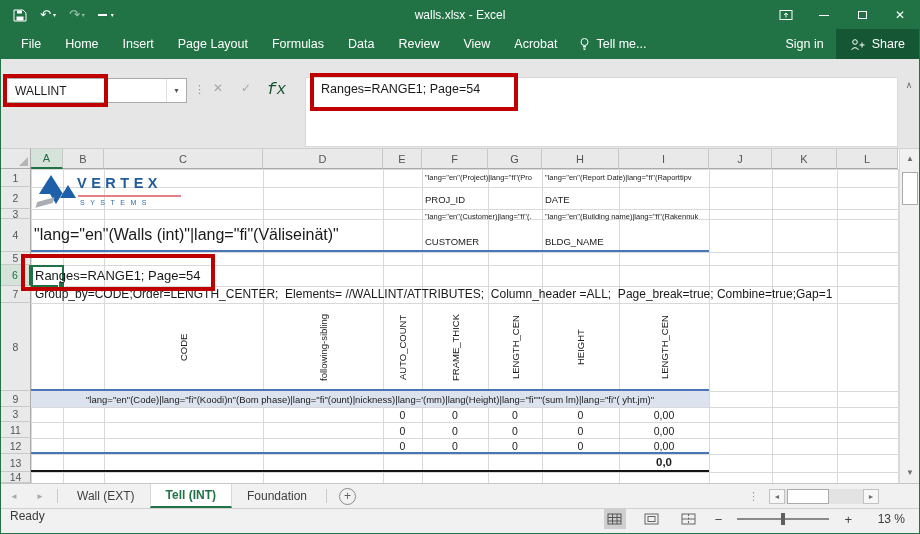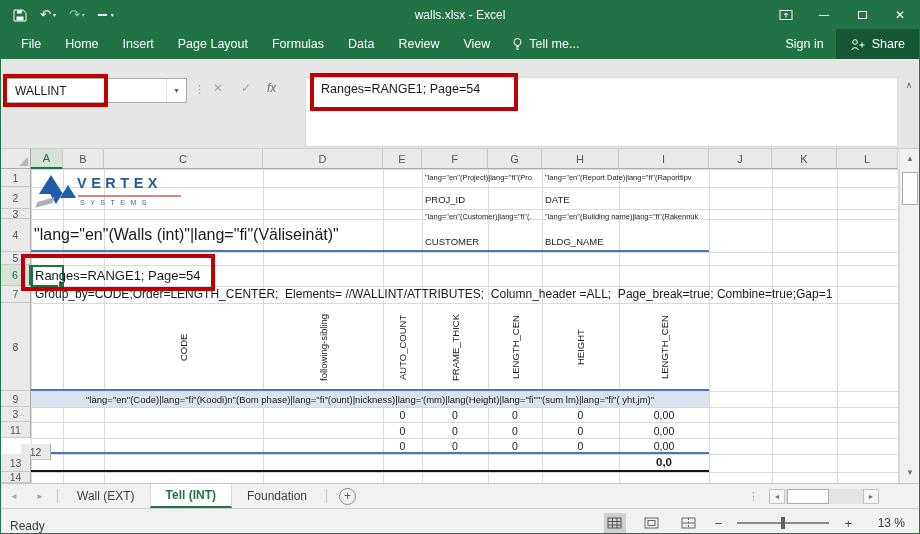--- a/index.html
+++ b/index.html
@@ -27,21 +27,21 @@
   .signin { margin-left:auto; padding:0 12px; }
   .sharebtn { height:30px; background:#155734; display:flex; align-items:center; gap:6px; padding:0 14px; }
 
   
   .formulaarea { position:absolute; left:0; top:58px; right:0; height:90px; background:#E6E6E6; border-bottom:1px solid #CFCFCF; }
   .namebox { position:absolute; left:4px; top:19px; width:182px; height:25px; background:#fff; border:1px solid #ABABAB; display:flex; align-items:center; }
   .nbtext { font-size:12px; color:#1A1A1A; margin-left:9px; flex:1; }
   .nbcaret { width:20px; text-align:center; color:#555; font-size:8px; border-left:1px solid #E0E0E0; line-height:23px; }
   .fdots { position:absolute; left:193px; top:24px; color:#999; font-size:11px; }
   .fbtn { position:absolute; top:22px; font-size:12px; color:#A6A6A6; }
-  .fxbtn { position:absolute; left:266px; top:22px; font-size:12px; color:#737373; font-family:Liberation Sans, sans-serif; font-style:italic; }
+  .fxbtn { position:absolute; left:266px; top:22px; font-size:16px; color:#14532d; font-family:Liberation Mono, monospace; font-style:italic; }
   .fpanel { position:absolute; left:304px; top:18px; width:593px; height:70px; background:#fff; border:1px solid #DADADA; }
   .ftext { position:absolute; left:15px; top:4px; font-size:12.5px; color:#1A1A1A; white-space:pre; }
   .fcollapse { position:absolute; left:899px; top:21px; width:18px; text-align:center; color:#666; font-size:9px; }
   .redbox { position:absolute; border:4px solid #C00000; z-index:60; pointer-events:none; }
 
   
   #grid { position:absolute; left:0; top:148px; width:898px; height:334px; background:#fff; overflow:hidden; font-size:10px; }
   .vline { position:absolute; width:1px; background:#D9D9D9; }
   .hline { position:absolute; height:1px; background:#D9D9D9; }
   .vdash { position:absolute; width:1px; background:repeating-linear-gradient(to bottom,#909090 0 2px,transparent 2px 4px); }
@@ -85,21 +85,21 @@
   .stab.active { background:#fff; color:#217346; font-weight:bold; border-left:1px solid #D8D8D8; border-right:1px solid #D8D8D8; border-bottom:2px solid #217346; }
   .addsheet { width:17px; height:17px; border:1px solid #8A8A8A; border-radius:50%; color:#5F5F5F; font-size:12px; line-height:15px; text-align:center; align-self:center; margin-left:8px; }
   .sheetspacer { flex:1; }
   .dots2 { align-self:center; color:#999; font-size:11px; margin-right:10px; }
   .hscroll { align-self:center; display:flex; align-items:center; margin-right:40px; }
   .harrow { width:16px; height:15px; border:1px solid #C2C2C2; background:#F7F7F7; color:#707070; font-size:7px; text-align:center; line-height:14px; }
   .htrack { width:78px; height:15px; background:#E3E3E3; position:relative; }
   .hthumb { position:absolute; left:2px; top:0; width:42px; height:15px; background:#fff; border:1px solid #ABABAB; }
 
   
-  .statusbar { position:absolute; left:0; top:507px; right:0; bottom:0; background:#F1F1F1; border-top:1px solid #D0D0D0; display:flex; align-items:flex-end; font-size:12px; color:#3A3A3A; }
+  .statusbar { position:absolute; left:0; top:507px; right:0; bottom:0; background:#F1F1F1; border-top:1px solid #D0D0D0; display:flex; align-items:flex-start; font-size:12px; color:#3A3A3A; }
   .ready { margin-left:9px; }
   .statusright { position:absolute; right:14px; display:flex; align-items:center; gap:15px; }
   .viewico { display:flex; align-items:center; justify-content:center; width:22px; height:20px; }
   .viewico.activev { background:#CFCFCF; }
   .zoomtrack { width:92px; height:2px; background:#8A8A8A; position:relative; }
   .zoomthumb { position:absolute; left:44px; top:-5px; width:4px; height:12px; background:#5F5F5F; }
   .zoomsign { font-size:13px; color:#444; }
   .zoomlabel { min-width:38px; text-align:right; }
 </style>
 </head>
@@ -151,20 +151,21 @@
 
   <div class="ribbontabs">
     <div class="rtab first">File</div>
     <div class="rtab">Home</div>
     <div class="rtab">Insert</div>
     <div class="rtab">Page Layout</div>
     <div class="rtab">Formulas</div>
     <div class="rtab">Data</div>
     <div class="rtab">Review</div>
     <div class="rtab">View</div>
+    <div class="rtab">Acrobat</div>
     <div class="tellme">
       <svg width="11" height="14">
           <circle cx="5.5" cy="5" r="3.5" fill="none" stroke="#fff"></circle>
           <path d="M4 9.5 h3 M4.2 11 h2.6 M4.6 12.5 h1.8" stroke="#fff"></path>
         </svg>
       <span>Tell me...</span>
     </div>
     <div class="signin">Sign in</div>
     <div class="sharebtn">
       <svg width="16" height="13">
@@ -321,21 +322,21 @@
       <div class="rowhdr" style="top: 38px; height: 22px;">2</div>
       <div class="rowhdr" style="top: 60px; height: 10px;">3</div>
       <div class="rowhdr" style="top: 70px; height: 33px;">4</div>
       <div class="rowhdr" style="top: 103px; height: 13px;">5</div>
       <div class="rowhdr selrowhdr" style="top: 116px; height: 21px;">6</div>
       <div class="rowhdr" style="top: 137px; height: 17px;">7</div>
       <div class="rowhdr" style="top: 154px; height: 88px;">8</div>
       <div class="rowhdr" style="top: 242px; height: 16px;">9</div>
       <div class="rowhdr" style="top: 258px; height: 15px;">3</div>
       <div class="rowhdr" style="top: 273px; height: 16px;">11</div>
-      <div class="rowhdr" style="top: 295px; height: 16px; margin-left: 20px;">12</div>
+      <div class="rowhdr" style="top: 289px; height: 16px;">12</div>
       <div class="rowhdr" style="top: 305px; height: 18px;">13</div>
       <div class="rowhdr" style="top: 323px; height: 11px;">14</div>
       <div class="corner"></div>
     </div>
 
   <div class="vscroll">
     <div class="varrow">▲</div>
     <div class="vthumb"></div>
     <div class="varrow down">▼</div>
   </div>

